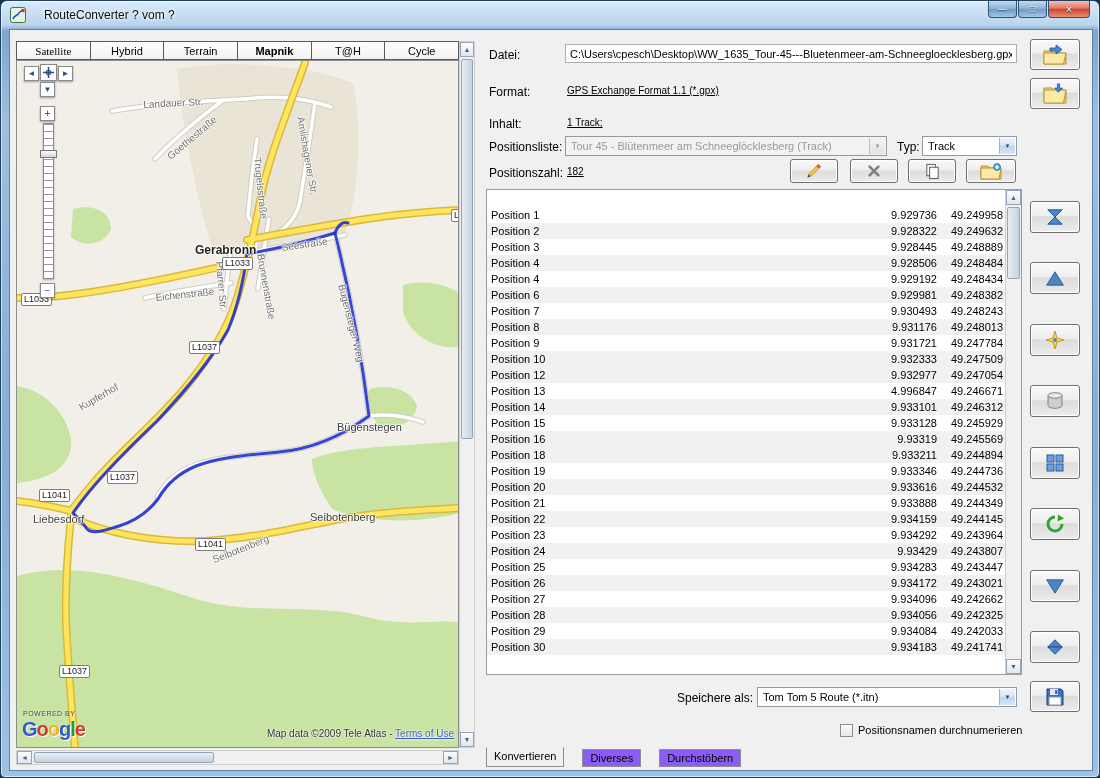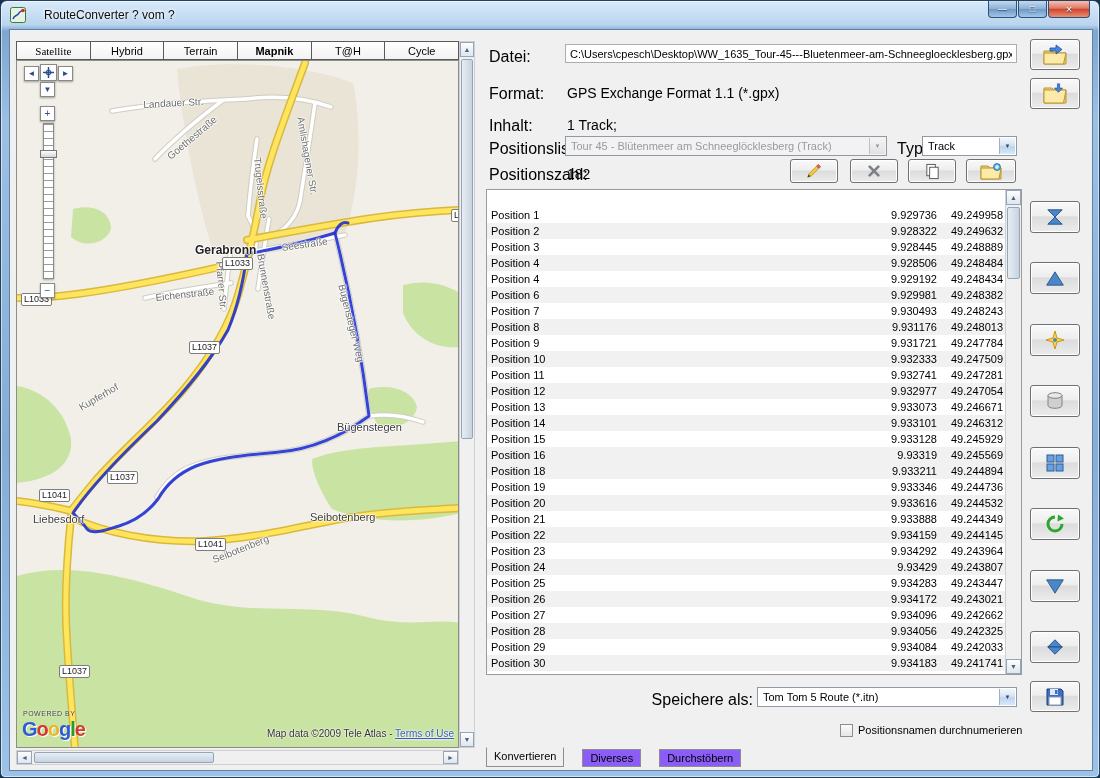--- a/index.html
+++ b/index.html
@@ -53,22 +53,22 @@
     text-shadow:0 0 2px #fff;}
   
   .vscroll{position:absolute;width:16px;background:#f0f0f0;border:1px solid #d0d0d0;}
   .hscroll{position:absolute;height:15px;background:#f0f0f0;border:1px solid #d0d0d0;}
   .sbtn{position:absolute;background:linear-gradient(#fdfdfd,#dfe6ee);border:1px solid #95a5b8;
     color:#4a627e;font-size:7px;text-align:center;cursor:pointer;display:flex;align-items:center;justify-content:center;}
   .sthumb{position:absolute;background:linear-gradient(90deg,#e8edf3,#c7d3e1);border:1px solid #95a5b8;
     border-radius:2px;cursor:grab;}
   .hscroll .sthumb{background:linear-gradient(#e8edf3,#c7d3e1);}
   
-  .flabel{position:absolute;font-size:16px;color:#000;}
-  .fvalue{position:absolute;font-size:14px;color:#000;}
+  .flabel{position:absolute;font-size:12px;color:#000;}
+  .fvalue{position:absolute;font-size:10px;color:#000;text-decoration:underline;}
   .tinput{position:absolute;height:19px;border:1px solid #abadb3;background:#fff;font-size:11px;
     font-family:"Liberation Sans",sans-serif;padding:0 4px;color:#000;}
   .combo{position:absolute;height:20px;border:1px solid #8e9aa5;background:#fff;font-size:11px;
     display:flex;align-items:center;padding:0 20px 0 5px;white-space:nowrap;overflow:hidden;cursor:pointer;}
   .combo .arrowbox{position:absolute;right:1px;top:1px;bottom:1px;width:16px;border-left:1px solid #9fb0c1;
     background:linear-gradient(#f2f6fb,#d8e4f2 45%,#bcd4ee 55%,#d8e9fb);
     display:flex;align-items:center;justify-content:center;font-size:6px;color:#2c4a68;}
   .combo.disabled{background:#f2f2f2;color:#9a9a9a;cursor:default;}
   .combo.disabled .arrowbox{background:linear-gradient(#f4f4f4,#e2e2e2);color:#9a9a9a;border-left-color:#c0c0c0;}
   .vbtn{position:absolute;width:50px;border:1px solid #707070;border-radius:3px;cursor:pointer;
@@ -377,33 +377,28 @@
           <div class="trow">
             <div class="tcell tc0">Position 9</div>
             <div class="tcell tc1">9.931721</div>
             <div class="tcell tc2">49.247784</div>
           </div>
           <div class="trow alt">
             <div class="tcell tc0">Position 10</div>
             <div class="tcell tc1">9.932333</div>
             <div class="tcell tc2">49.247509</div>
           </div>
-          <div class="trow">
-            <div class="tcell tc0">Position 11</div>
-            <div class="tcell tc1">9.932741</div>
-            <div class="tcell tc2">49.247281</div>
-          </div>
           <div class="trow alt">
             <div class="tcell tc0">Position 12</div>
             <div class="tcell tc1">9.932977</div>
             <div class="tcell tc2">49.247054</div>
           </div>
           <div class="trow">
             <div class="tcell tc0">Position 13</div>
-            <div class="tcell tc1">9.933073</div>
+            <div class="tcell tc1">4.996847</div>
             <div class="tcell tc2">49.246671</div>
           </div>
           <div class="trow alt">
             <div class="tcell tc0">Position 14</div>
             <div class="tcell tc1">9.933101</div>
             <div class="tcell tc2">49.246312</div>
           </div>
           <div class="trow">
             <div class="tcell tc0">Position 15</div>
             <div class="tcell tc1">9.933128</div>

